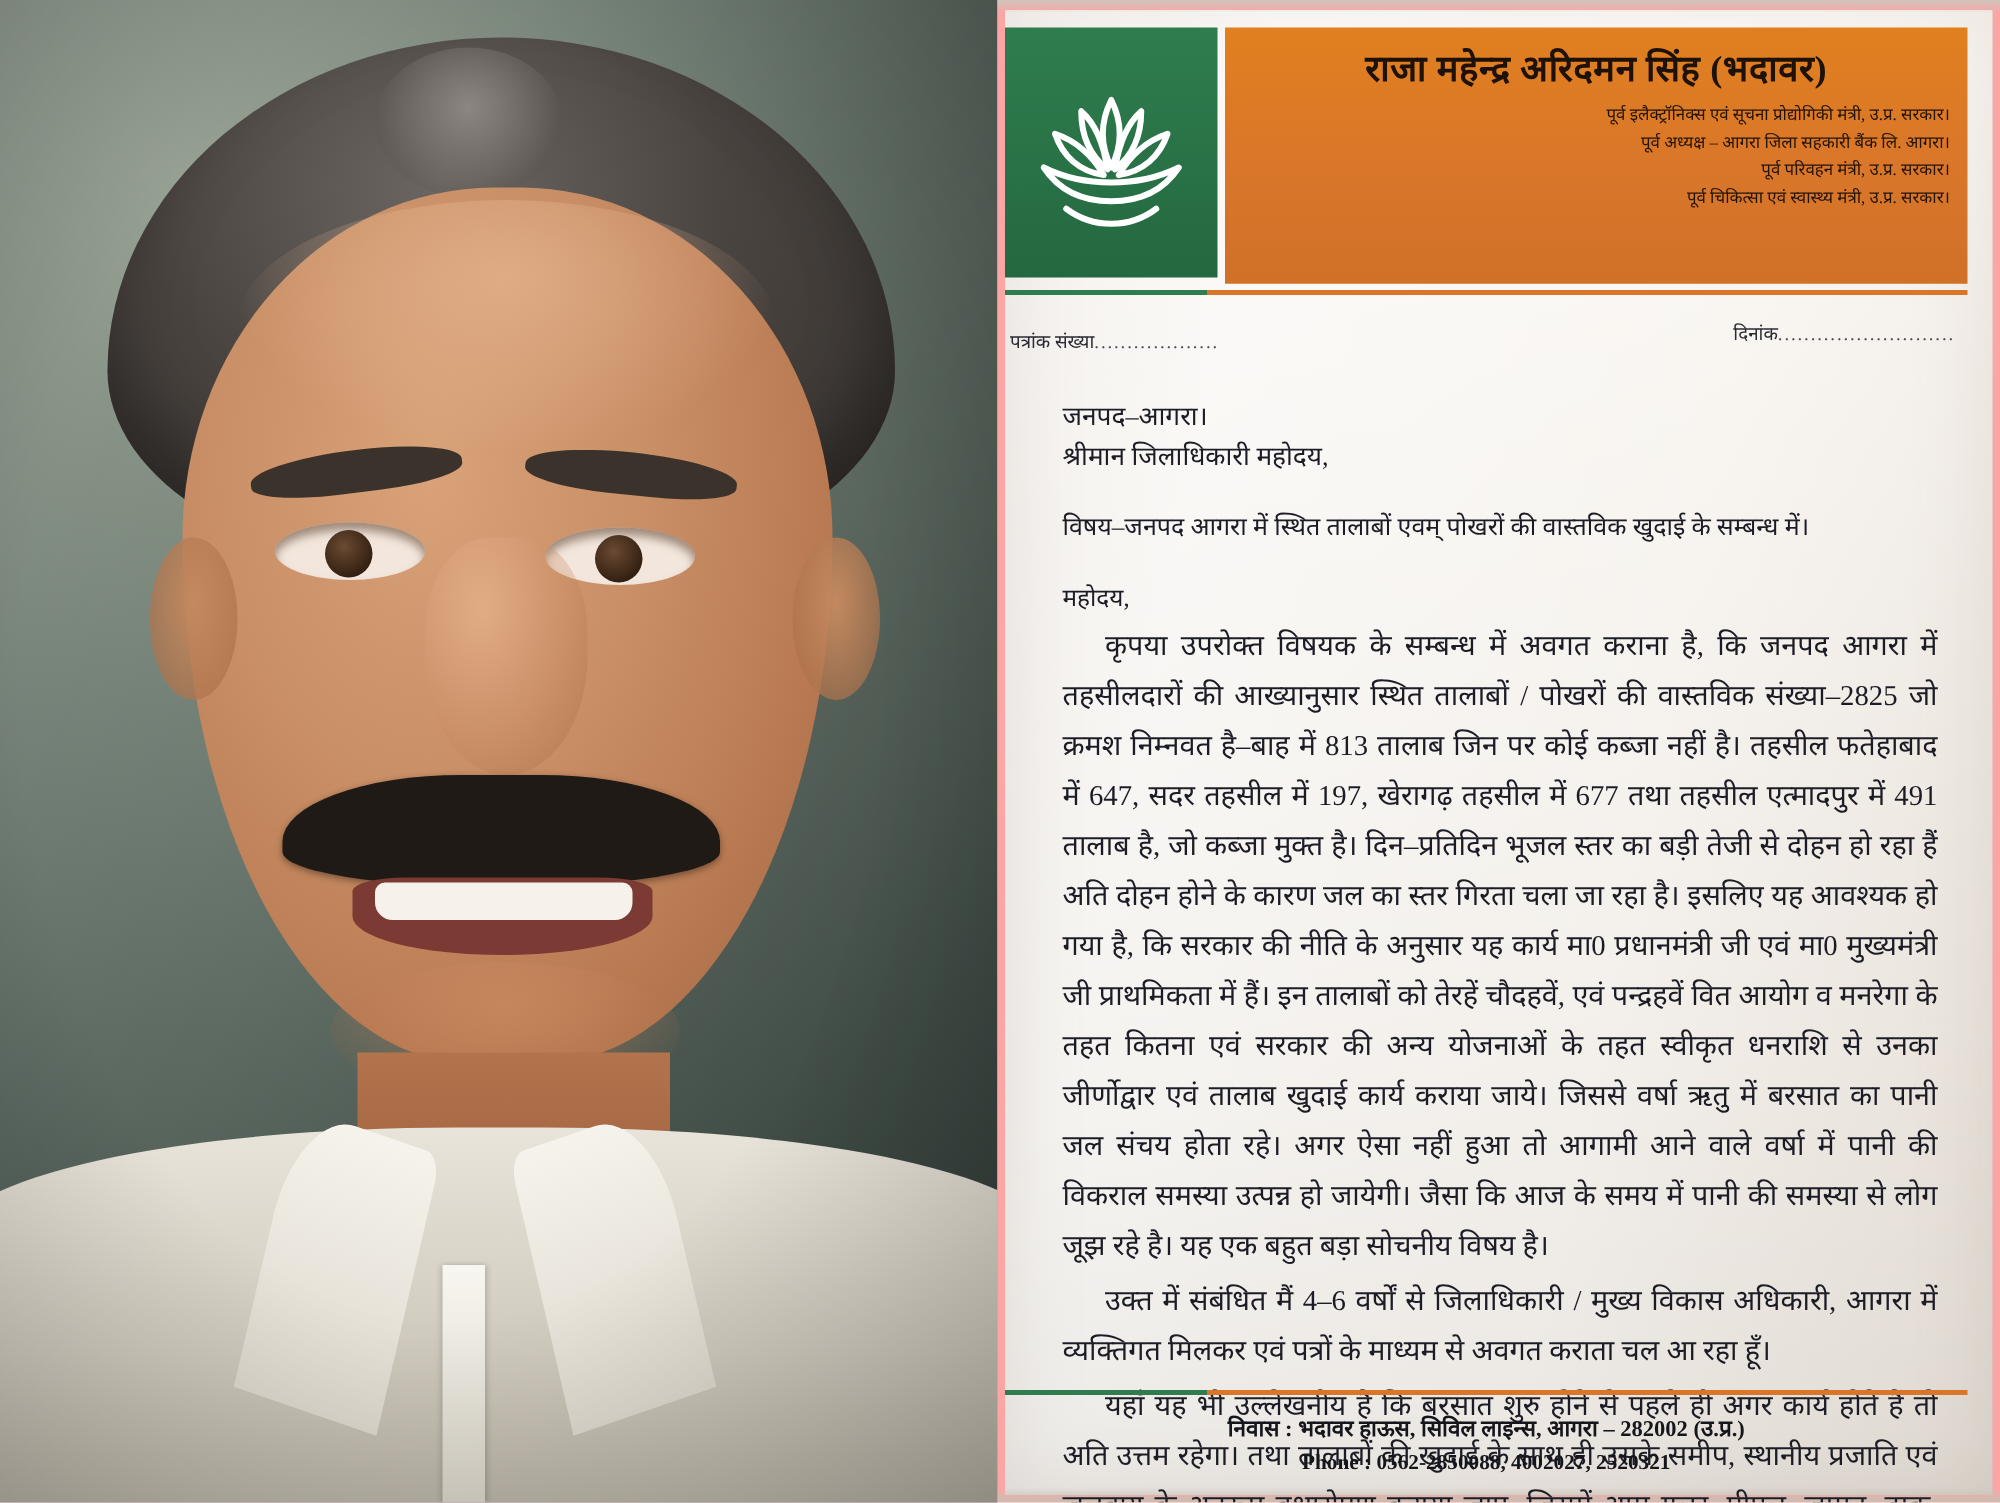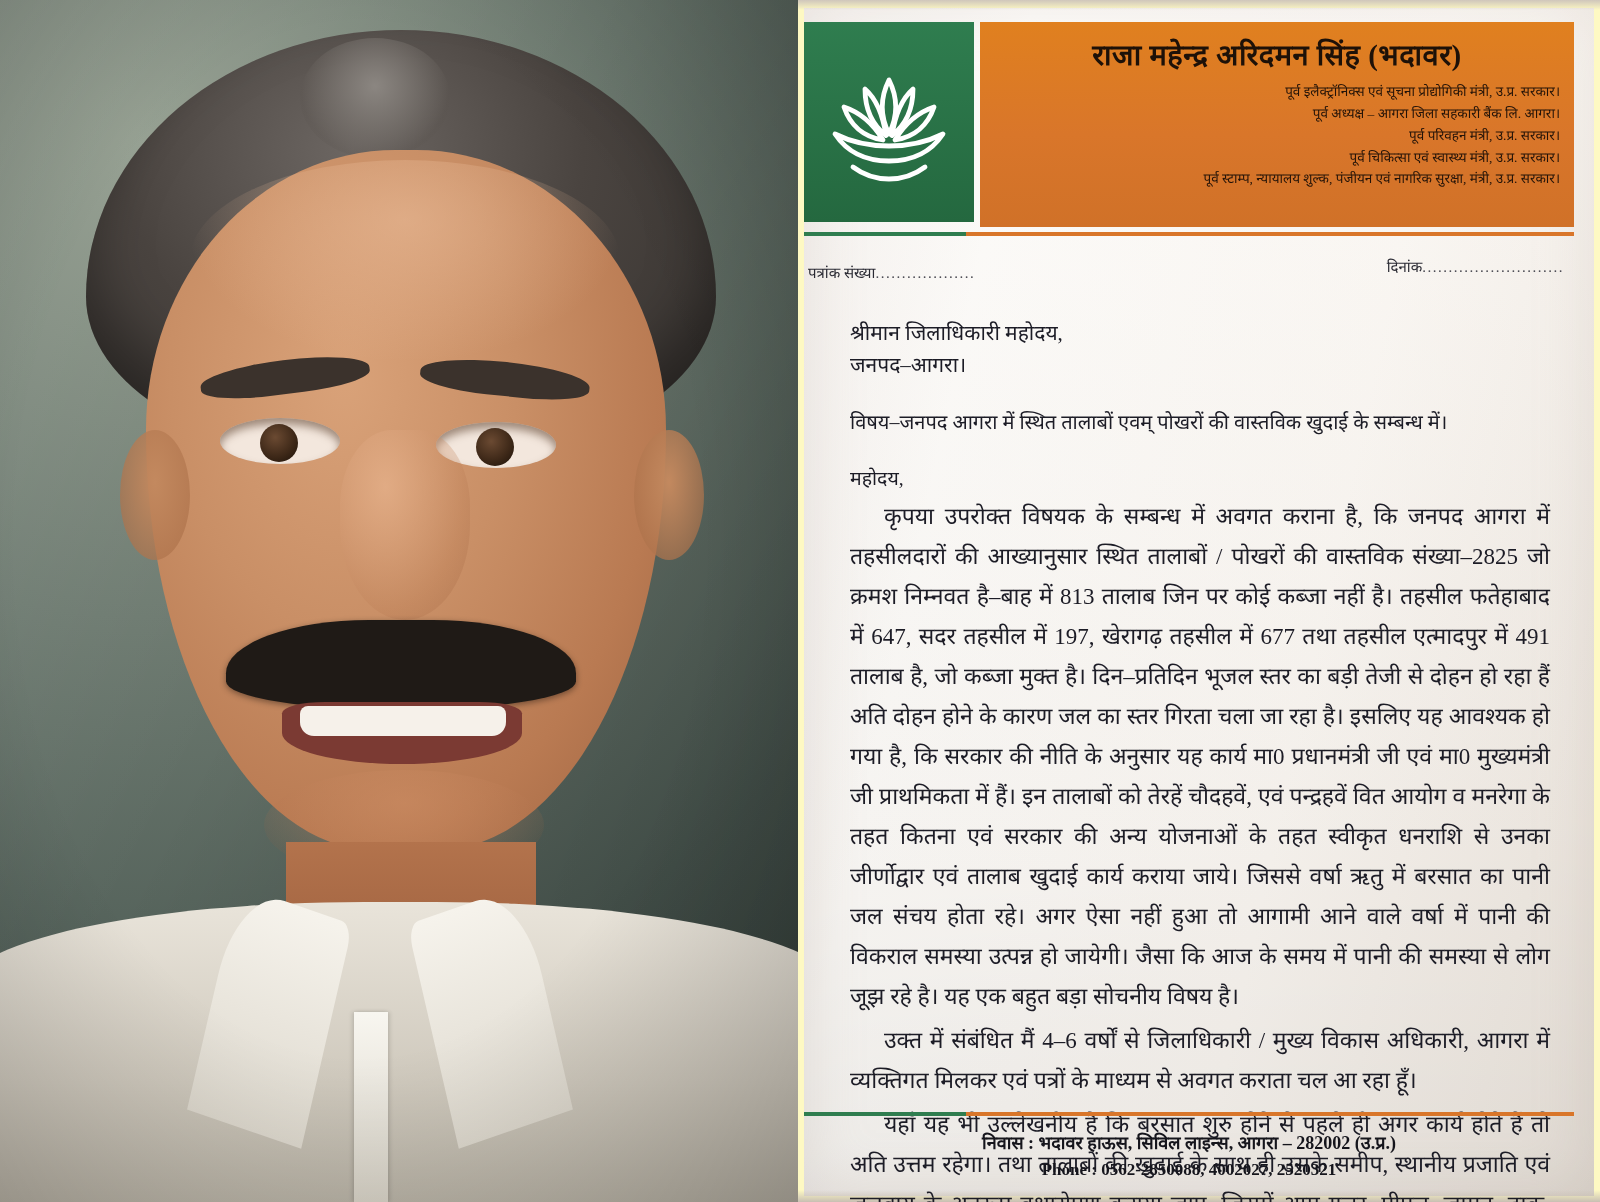--- a/index.html
+++ b/index.html
@@ -222,21 +222,21 @@
     inset: 0;
     pointer-events: none;
     background: radial-gradient(ellipse at 45% 45%, rgba(0,0,0,0) 55%, rgba(0,0,0,0.22) 100%);
   }
 
   
   .letter-panel {
     position: relative;
     width: 802px;
     height: 1202px;
-    background: #fef9c3;
+    background: #fca5a5;
     overflow: hidden;
   }
   .paper {
     position: absolute;
     left: 6px;
     top: 8px;
     width: 790px;
     height: 1188px;
     background:
       linear-gradient(102deg, #f3eeea 0%, #fdfbf8 22%, #fbf7f2 62%, #efe8e0 100%);
@@ -462,39 +462,38 @@
           </g>
         </svg>
       </div>
       <div class="head-text">
         <div class="head-name">राजा महेन्द्र अरिदमन सिंह (भदावर)</div>
         <div class="head-roles">
           <div>पूर्व इलैक्ट्रॉनिक्स एवं सूचना प्रोद्योगिकी मंत्री, उ.प्र. सरकार।</div>
           <div>पूर्व अध्यक्ष – आगरा जिला सहकारी बैंक लि. आगरा।</div>
           <div>पूर्व परिवहन मंत्री, उ.प्र. सरकार।</div>
           <div>पूर्व चिकित्सा एवं स्वास्थ्य मंत्री, उ.प्र. सरकार।</div>
-          <div>पूर्व स्टाम्प, न्यायालय शुल्क, पंजीयन एवं नागरिक सुरक्षा, मंत्री, उ.प्र. सरकार।</div>
         </div>
       </div>
     </div>
     <div class="head-rule"></div>
 
     <div class="meta-row">
       <div class="meta-ref">
         <span>पत्रांक संख्या</span><span class="dots">...................</span>
       </div>
       <div class="meta-date">
         <span>दिनांक</span><span class="dots">...........................</span>
       </div>
     </div>
 
     <div class="body-block">
       <div class="addressee">
+        <div>जनपद–आगरा।</div>
         <div>श्रीमान जिलाधिकारी महोदय,</div>
-        <div>जनपद–आगरा।</div>
       </div>
       <div class="subject">
         <b>विषय</b><span>–जनपद आगरा में स्थित तालाबों एवम् पोखरों की वास्तविक खुदाई के सम्बन्ध में।</span>
       </div>
       <div class="salutation">महोदय,</div>
       <p class="para">कृपया उपरोक्त विषयक के सम्बन्ध में अवगत कराना है, कि जनपद आगरा में तहसीलदारों की आख्यानुसार स्थित तालाबों / पोखरों की वास्तविक संख्या–2825 जो क्रमश निम्नवत है–बाह में 813 तालाब जिन पर कोई कब्जा नहीं है। तहसील फतेहाबाद में 647, सदर तहसील में 197, खेरागढ़ तहसील में 677 तथा तहसील एत्मादपुर में 491 तालाब है, जो कब्जा मुक्त है। दिन–प्रतिदिन भूजल स्तर का बड़ी तेजी से दोहन हो रहा हैं अति दोहन होने के कारण जल का स्तर गिरता चला जा रहा है। इसलिए यह आवश्यक हो गया है, कि सरकार की नीति के अनुसार यह कार्य मा0 प्रधानमंत्री जी एवं मा0 मुख्यमंत्री जी प्राथमिकता में हैं। इन तालाबों को तेरहें चौदहवें, एवं पन्द्रहवें वित आयोग व मनरेगा के तहत कितना एवं सरकार की अन्य योजनाओं के तहत स्वीकृत धनराशि से उनका जीर्णोद्वार एवं तालाब खुदाई कार्य कराया जाये। जिससे वर्षा ऋतु में बरसात का पानी जल संचय होता रहे। अगर ऐसा नहीं हुआ तो आगामी आने वाले वर्षा में पानी की विकराल समस्या उत्पन्न हो जायेगी। जैसा कि आज के समय में पानी की समस्या से लोग जूझ रहे है। यह एक बहुत बड़ा सोचनीय विषय है।</p>
       <p class="para">उक्त में संबंधित मैं 4–6 वर्षों से जिलाधिकारी / मुख्य विकास अधिकारी, आगरा में व्यक्तिगत मिलकर एवं पत्रों के माध्यम से अवगत कराता चल आ रहा हूँ।</p>
       <p class="para">यहाँ यह भी उल्लेखनीय है कि बरसात शुरु होने से पहले ही अगर कार्य होते हैं तो अति उत्तम रहेगा। तथा तालाबों की खुदाई के साथ ही उसके समीप, स्थानीय प्रजाति एवं जलवायु के अनुरूप वृक्षारोपण कराया जाए, जिसमें आम गूलर, पीपल, जामुन, ढाक, पलाश, मऊआ आदि के वृक्ष लगाये जायें। इस प्रकार उनकी ज्यादा देख–रेख की भी आवश्यकता कम होगी।</p>
     </div>
 

